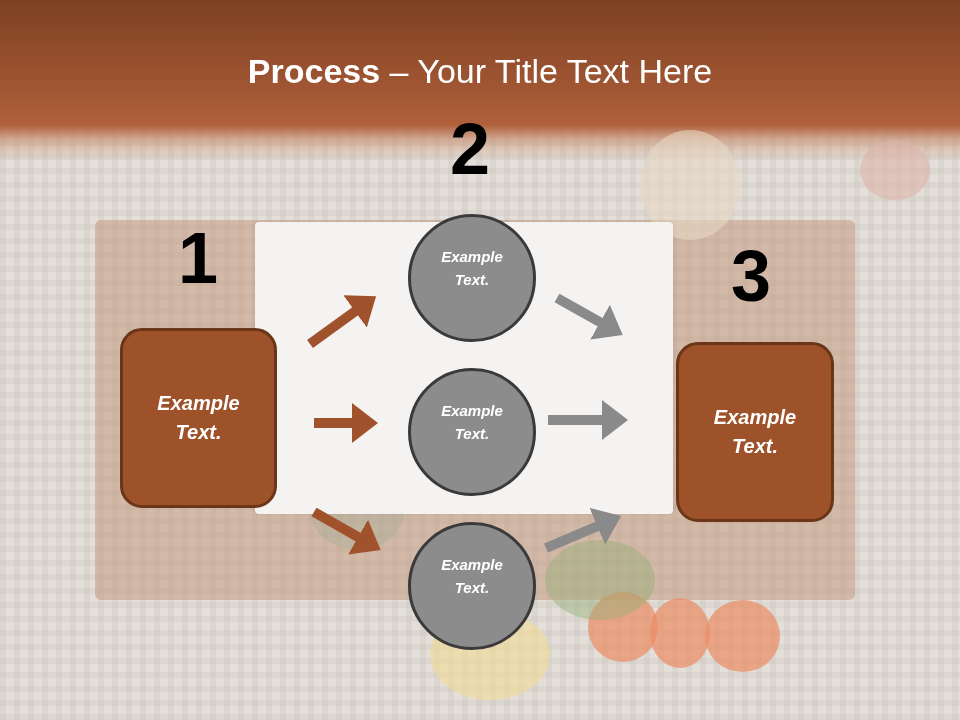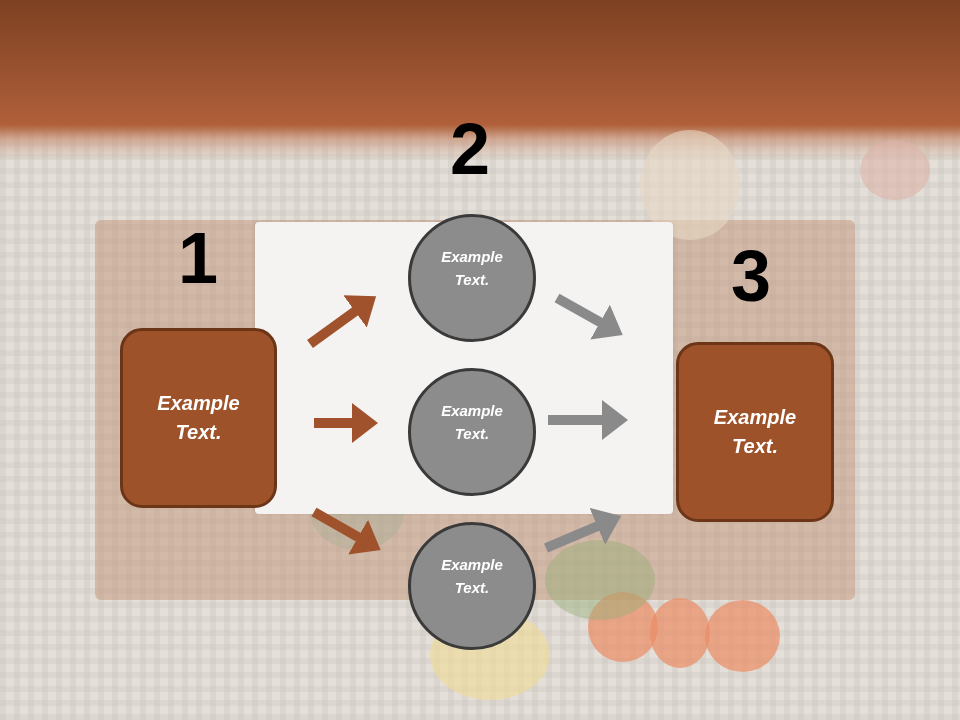--- a/index.html
+++ b/index.html
@@ -22,20 +22,21 @@
     display: flex; flex-direction: column; align-items: center; justify-content: center; color: #fff; font-style: italic; font-weight: bold; font-size: 20px; line-height: 29px; text-align: center; }
   .circle { position: absolute; width: 128px; height: 128px; border-radius: 50%; background: #8c8c8c; border: 3px solid #3a3a3a; box-sizing: border-box;
     display: flex; flex-direction: column; align-items: center; justify-content: center; color: #fff; font-style: italic; font-weight: bold; font-size: 15px; line-height: 23px; padding-bottom: 20px; }
   svg.arrows { position: absolute; left: 0; top: 0; }
 </style>
 </head>
 <body>
 
 <div class="slide">
   <div class="header"></div>
+  <div class="title"><b>Process</b><span> – Your Title Text Here</span></div>
 
   <div class="board"></div>
   <div class="deco" style="left:640px;top:130px;width:100px;height:110px;background:rgba(230,215,195,0.6);"></div>
   <div class="deco" style="left:860px;top:140px;width:70px;height:60px;background:rgba(220,180,170,0.6);"></div>
   <div class="deco" style="left:430px;top:610px;width:120px;height:90px;background:rgba(240,220,150,0.6);"></div>
   <div class="deco" style="left:588px;top:592px;width:70px;height:70px;background:rgba(235,140,100,0.7);"></div>
   <div class="deco" style="left:650px;top:598px;width:60px;height:70px;background:rgba(235,140,100,0.7);"></div>
   <div class="deco" style="left:705px;top:600px;width:75px;height:72px;background:rgba(235,140,100,0.7);"></div>
   <div class="deco" style="left:545px;top:540px;width:110px;height:80px;background:rgba(150,175,120,0.45);"></div>
   <div class="deco" style="left:310px;top:470px;width:95px;height:80px;background:rgba(170,175,150,0.45);"></div>

